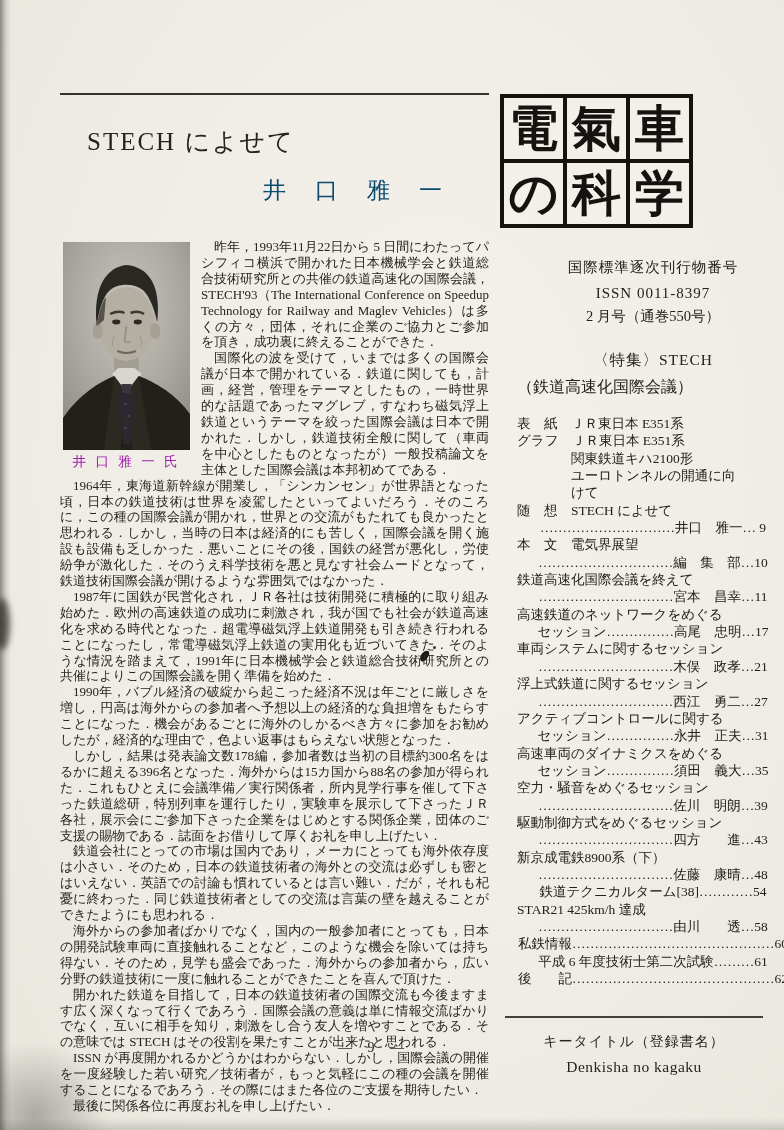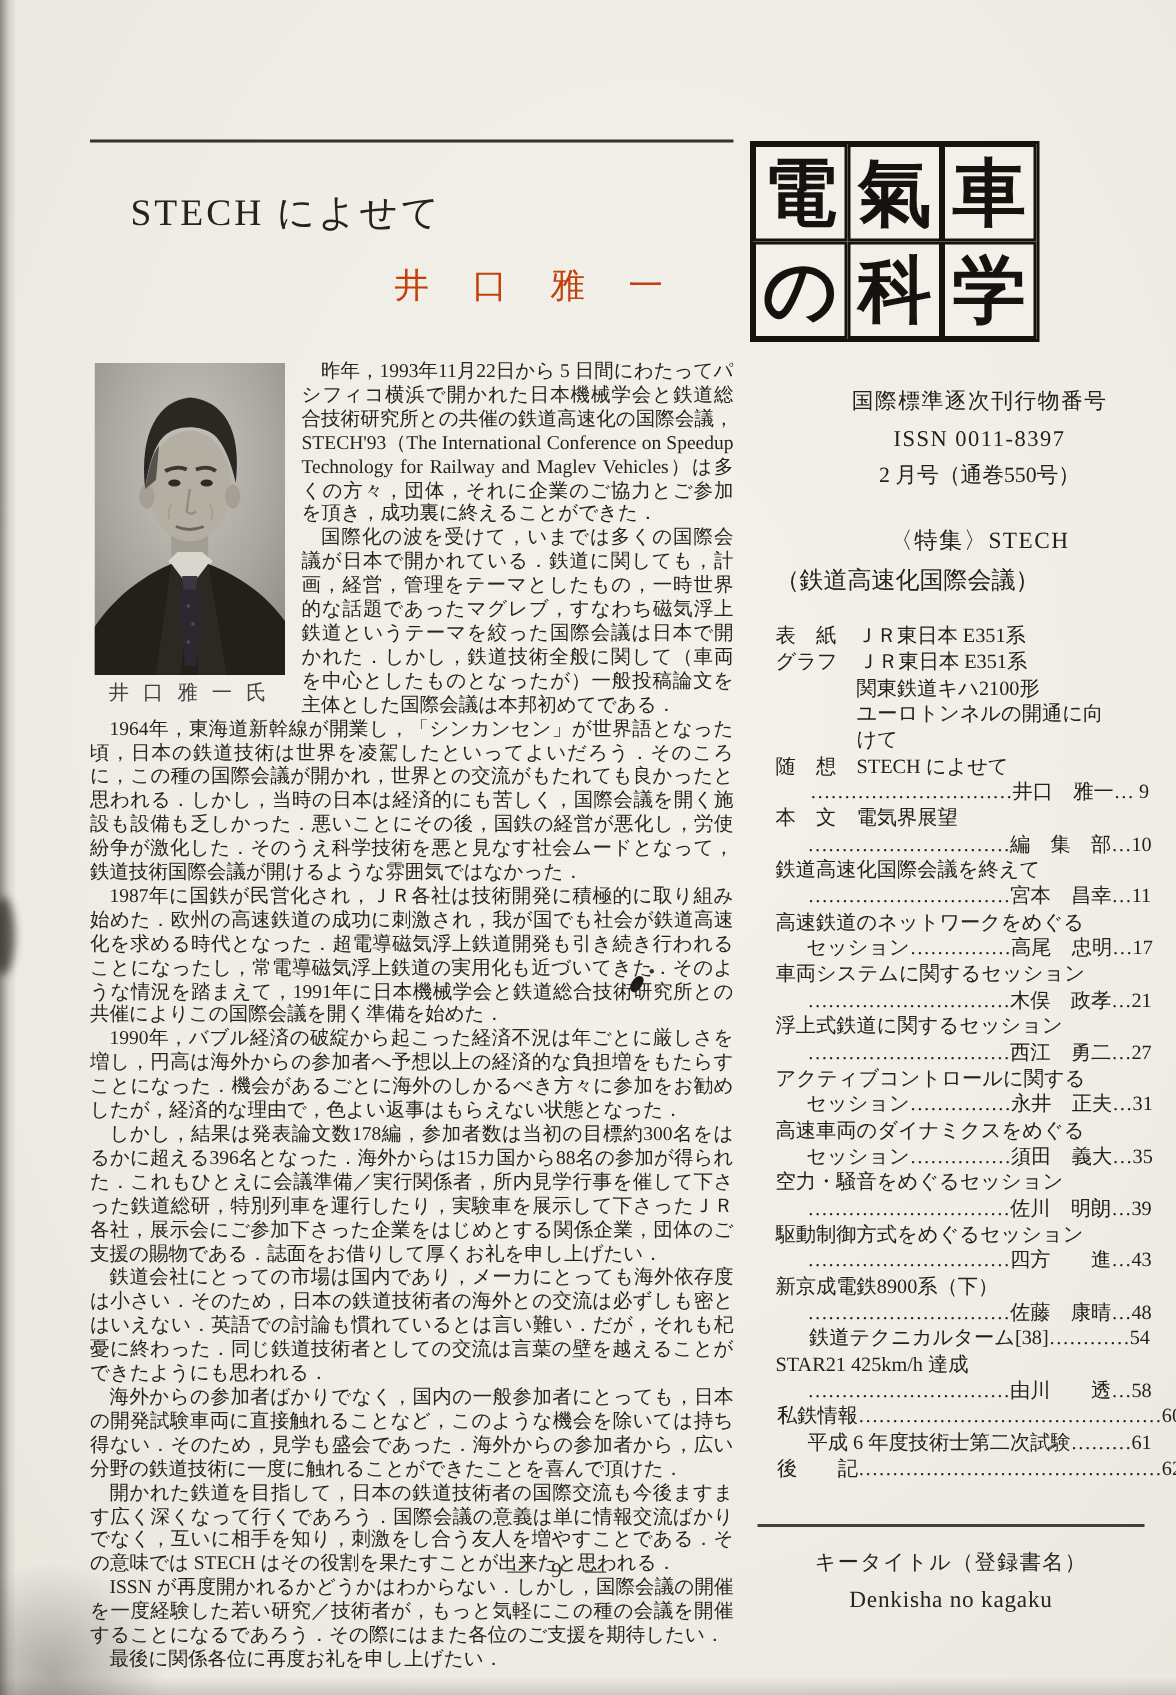--- a/index.html
+++ b/index.html
@@ -19,26 +19,26 @@
   .edge-bottom{position:absolute;left:0;top:1118px;width:784px;height:12px;
     background:linear-gradient(180deg, rgba(50,47,42,0), rgba(50,47,42,.18));}
   .ink-fleck{position:absolute;left:421px;top:650px;width:7px;height:12px;border-radius:60% 40% 55% 45%;
     background:#1c1a17;transform:rotate(28deg);}
   .ink-fleck2{position:absolute;left:433px;top:646px;width:3px;height:3px;border-radius:50%;background:#3a372f;}
 
   
   .left-col{position:absolute;left:60px;top:93px;width:429px;}
   .rule-top{height:2px;background:#35322d;}
   .article-title{margin:30px 0 0 27px;font-size:25px;letter-spacing:2px;color:#26231e;}
-  .article-author{margin:17px 44px 0 0;text-align:right;font-size:23px;letter-spacing:3px;color:#c2410c;}
+  .article-author{margin:17px 44px 0 0;text-align:right;font-size:23px;letter-spacing:3px;color:#0c4a6e;}
   .article-body{margin-top:33px;font-size:13px;line-height:15.9px;text-align:justify;color:#262320;}
   .article-body p{margin:0;text-indent:1em;}
   .photo-wrap{float:left;width:127px;margin:3px 11px 2px 3px;}
   .photo-frame{width:127px;height:208px;display:block;box-shadow:inset 0 0 0 1px rgba(0,0,0,.15);}
-  .photo-caption{margin-top:4px;font-size:13.5px;letter-spacing:3px;text-align:center;white-space:nowrap;color:#404040;}
+  .photo-caption{margin-top:4px;font-size:13.5px;letter-spacing:3px;text-align:center;white-space:nowrap;color:#a21caf;}
 
   
   .logo{position:absolute;left:500px;top:94px;display:grid;grid-template-columns:repeat(3,63px);
     grid-auto-rows:65px;border:2px solid #14130f;}
   .logo-cell{border:2px solid #14130f;display:flex;align-items:center;justify-content:center;
     font-size:49px;font-weight:bold;color:#14130f;line-height:1;background:rgba(244,241,234,.6);}
 
   
   .right-col{position:absolute;left:517px;top:258px;width:272px;color:#23211d;}
   .issn-label{text-align:center;font-size:14.5px;letter-spacing:1px;}

